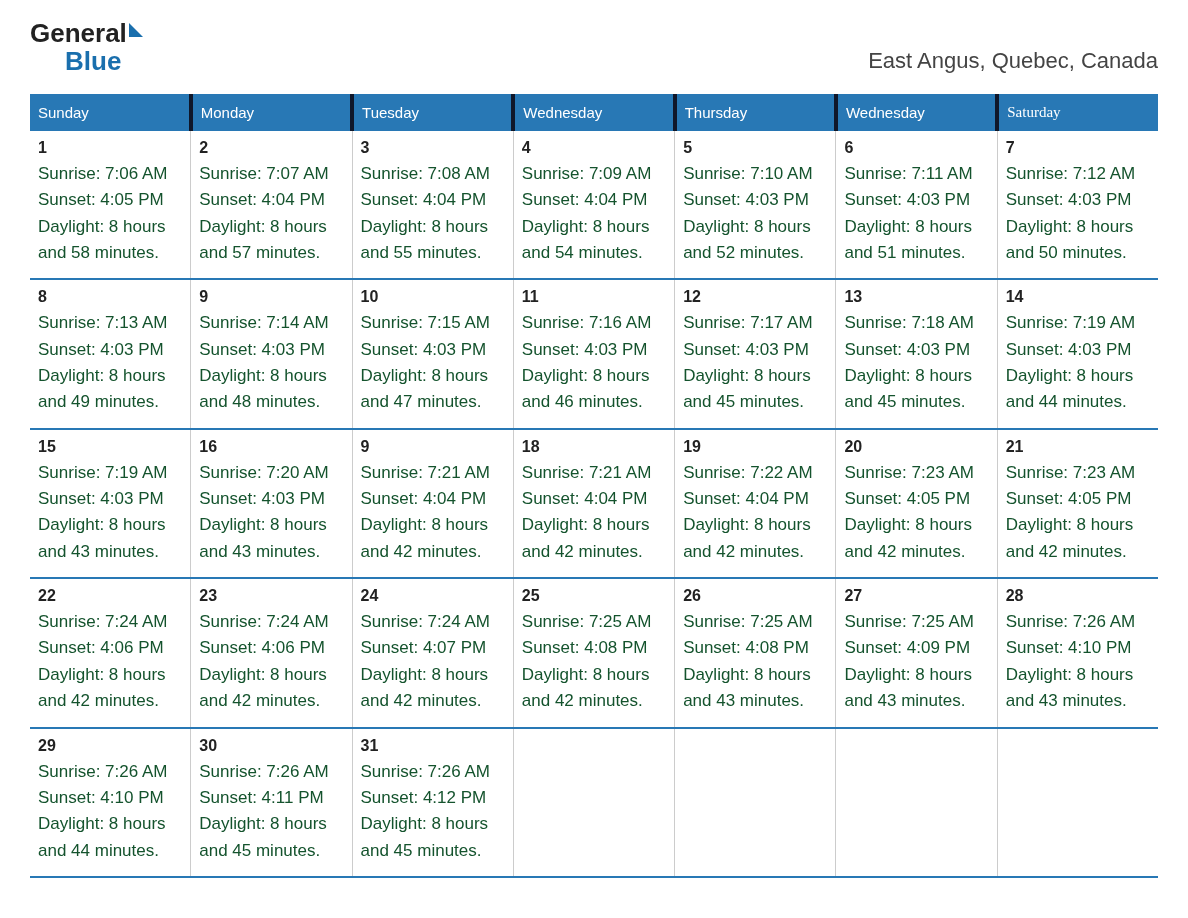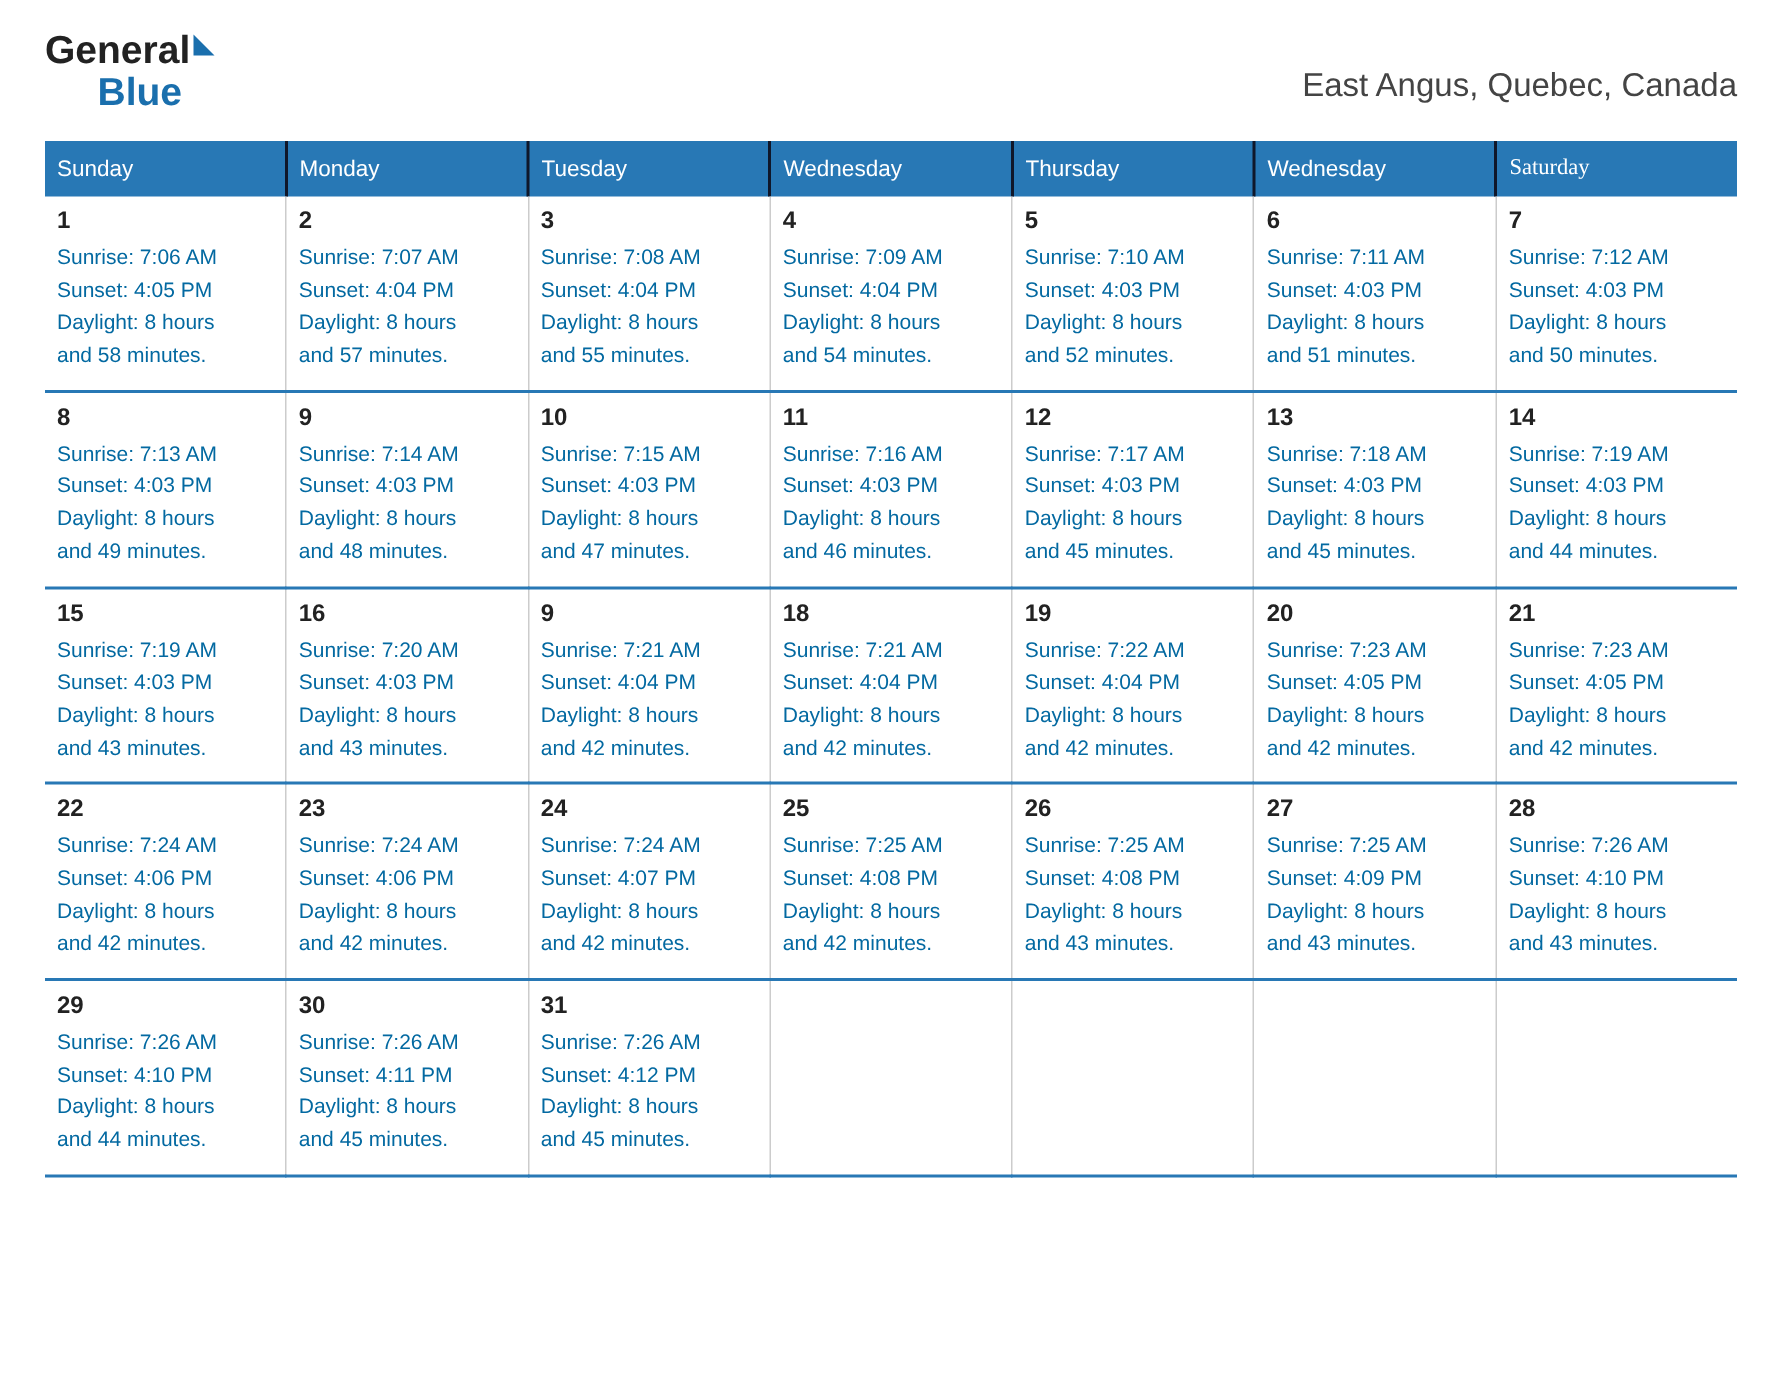--- a/index.html
+++ b/index.html
@@ -6,21 +6,21 @@
     body {
       font-family: Arial, sans-serif;
       background: #fff;
       width: 1188px;
       min-height: 918px;
       padding: 20px 30px;
     }
     .header {
       display: flex;
       justify-content: space-between;
-      align-items: center;
+      align-items: flex-end;
       margin-bottom: 20px;
     }
     .logo {
       display: flex;
       align-items: center;
       gap: 0;
     }
     .logo-text {
       font-size: 26px;
       font-weight: bold;
@@ -72,21 +72,21 @@
     }
     thead tr {
       background-color: #2878b5;
       color: #fff;
     }
     thead th {
       padding: 10px 8px;
       text-align: left;
       font-weight: normal;
       font-size: 15px;
-      border-right: 2px solid #0f172a;
+      border-right: 4px solid #0f172a;
     }
     thead th:last-child { border-right: none; font-family: Liberation Serif, serif; }
     tbody tr {
       vertical-align: top;
       border-bottom: 2px solid #2878b5;
     }
     tbody td {
       padding: 8px 8px 12px 8px;
       border-right: 1px solid #ccc;
       min-height: 90px;
@@ -94,23 +94,23 @@
       color: #222;
     }
     tbody td:last-child { border-right: none; }
     .day-number {
       font-size: 16px;
       font-weight: bold;
       display: block;
       margin-bottom: 4px;
     }
     .day-info {
-      font-size: 14px;
+      font-size: 17px;
       line-height: 1.55;
-      color: #0369a1;
+      color: #14532d;
       margin-top: 12px;
     }
     .empty-cell {
       background: #fff;
     }
   </style>
 </head>
 <body>
 
 <div class="header">

